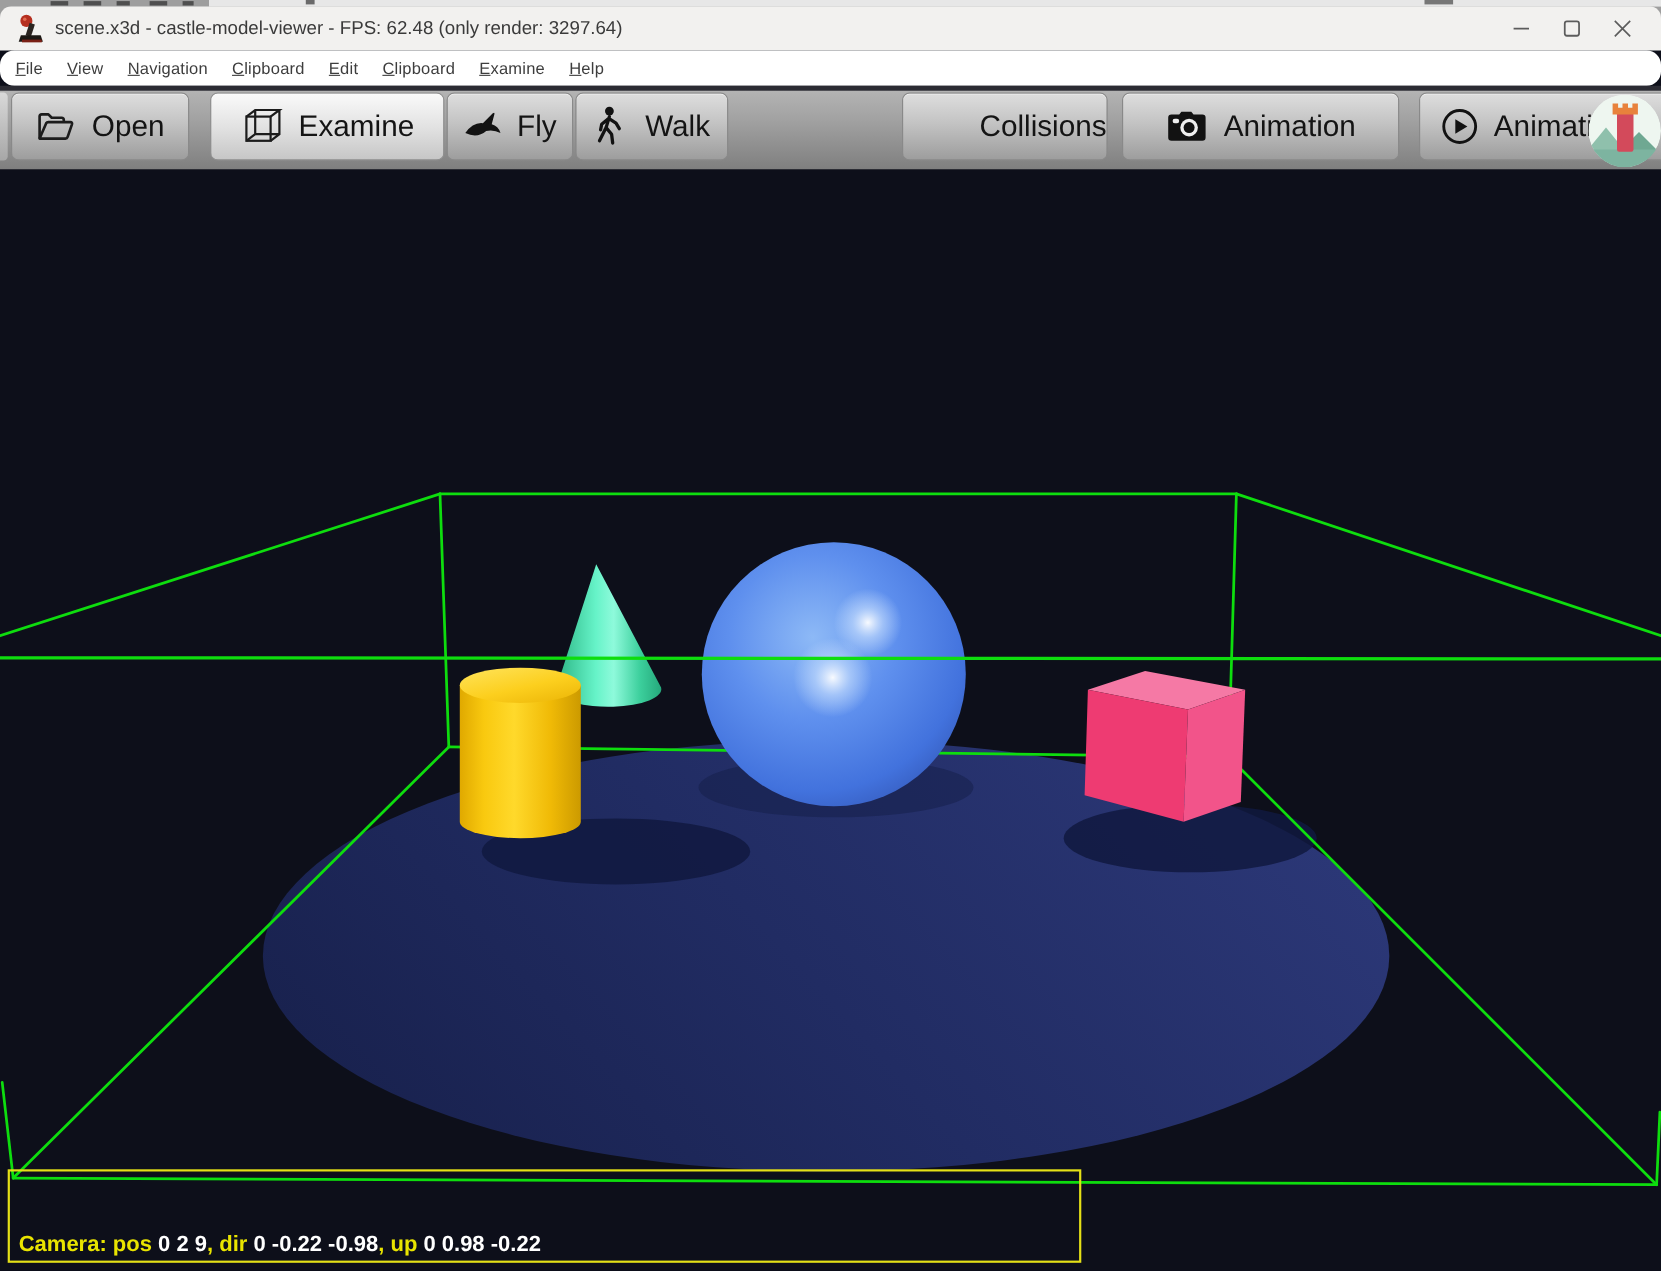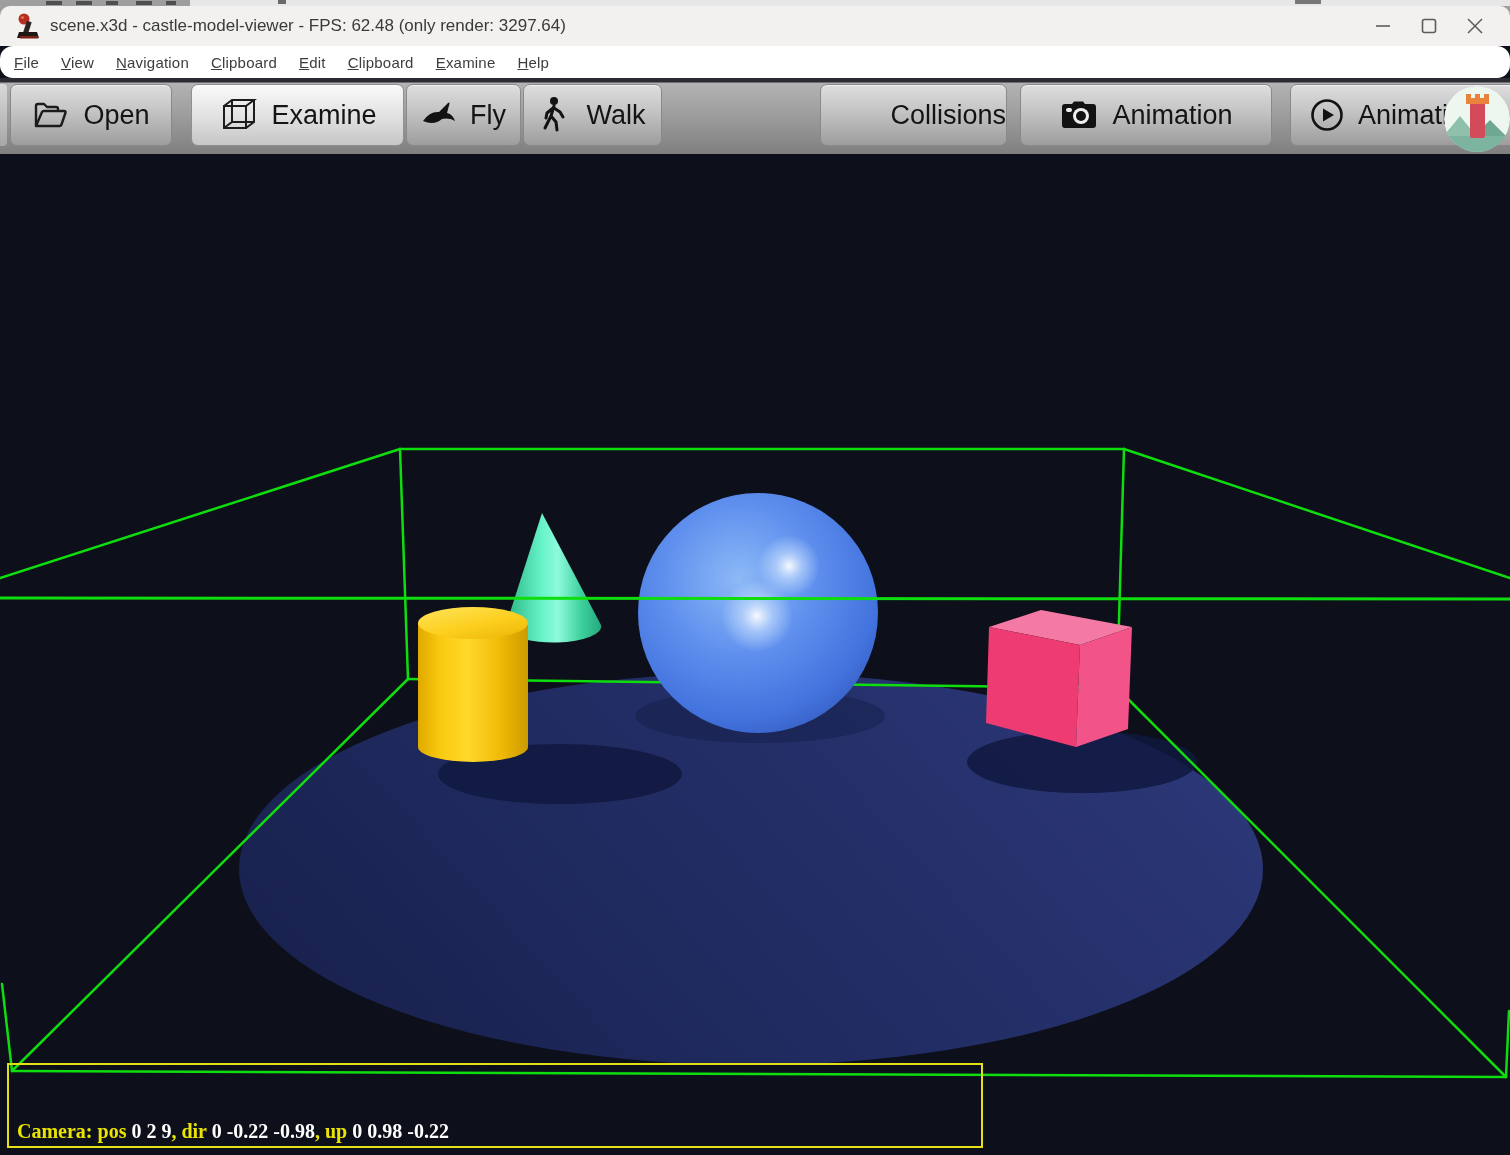--- a/index.html
+++ b/index.html
@@ -60,21 +60,21 @@
   }
 
   
   .scene { position:absolute; left:0; top:154px; width:1510px; height:1001px; display:block; }
 
   
   .status-box {
     position:absolute; left:7px; top:1063px; width:976px; height:85px;
     border:2px solid #e4e017; box-sizing:border-box;
     padding:6px 0 0 8px;
-    font-family:Liberation Serif, serif; font-weight:bold;
+    font-family:Liberation Sans, sans-serif; font-weight:bold;
     font-size:20px; line-height:24px; white-space:pre;
   }
   .status-box .y { color:#e9e400; }
   .status-box .w { color:#ffffff; }
 </style>
 </head>
 <body>
 
 <div class="behind-strip">
   <div class="lightpart"></div>

